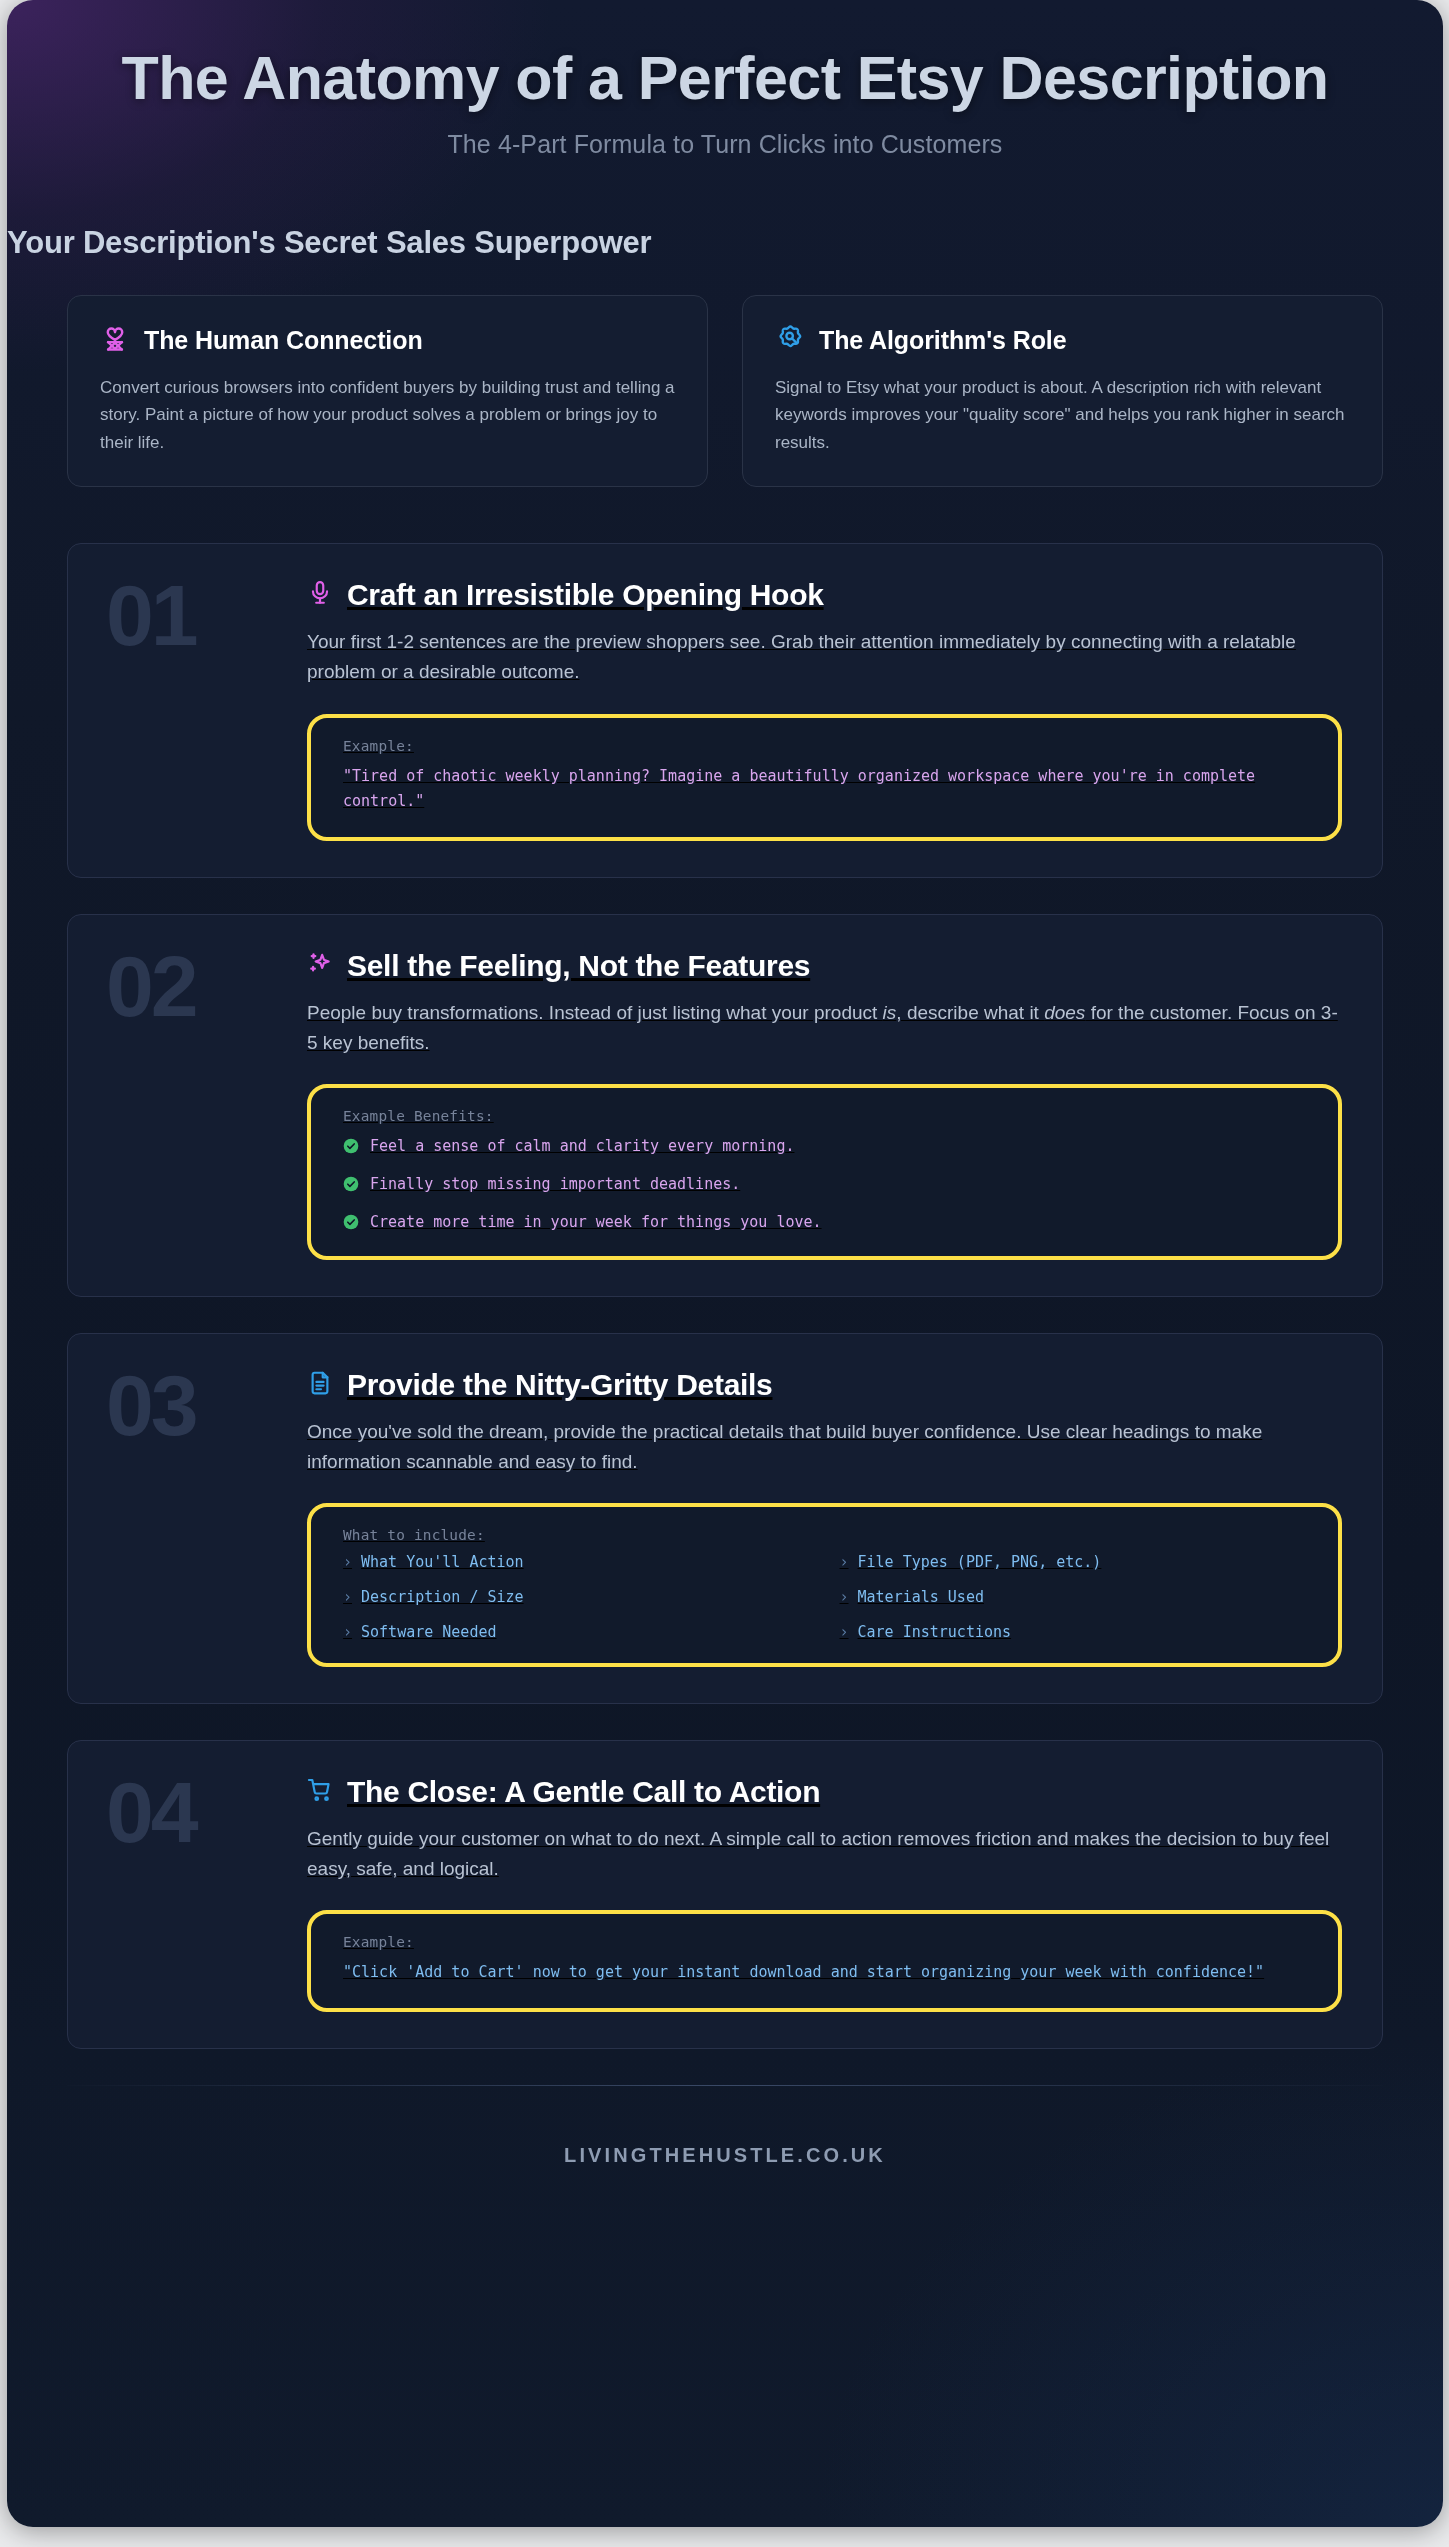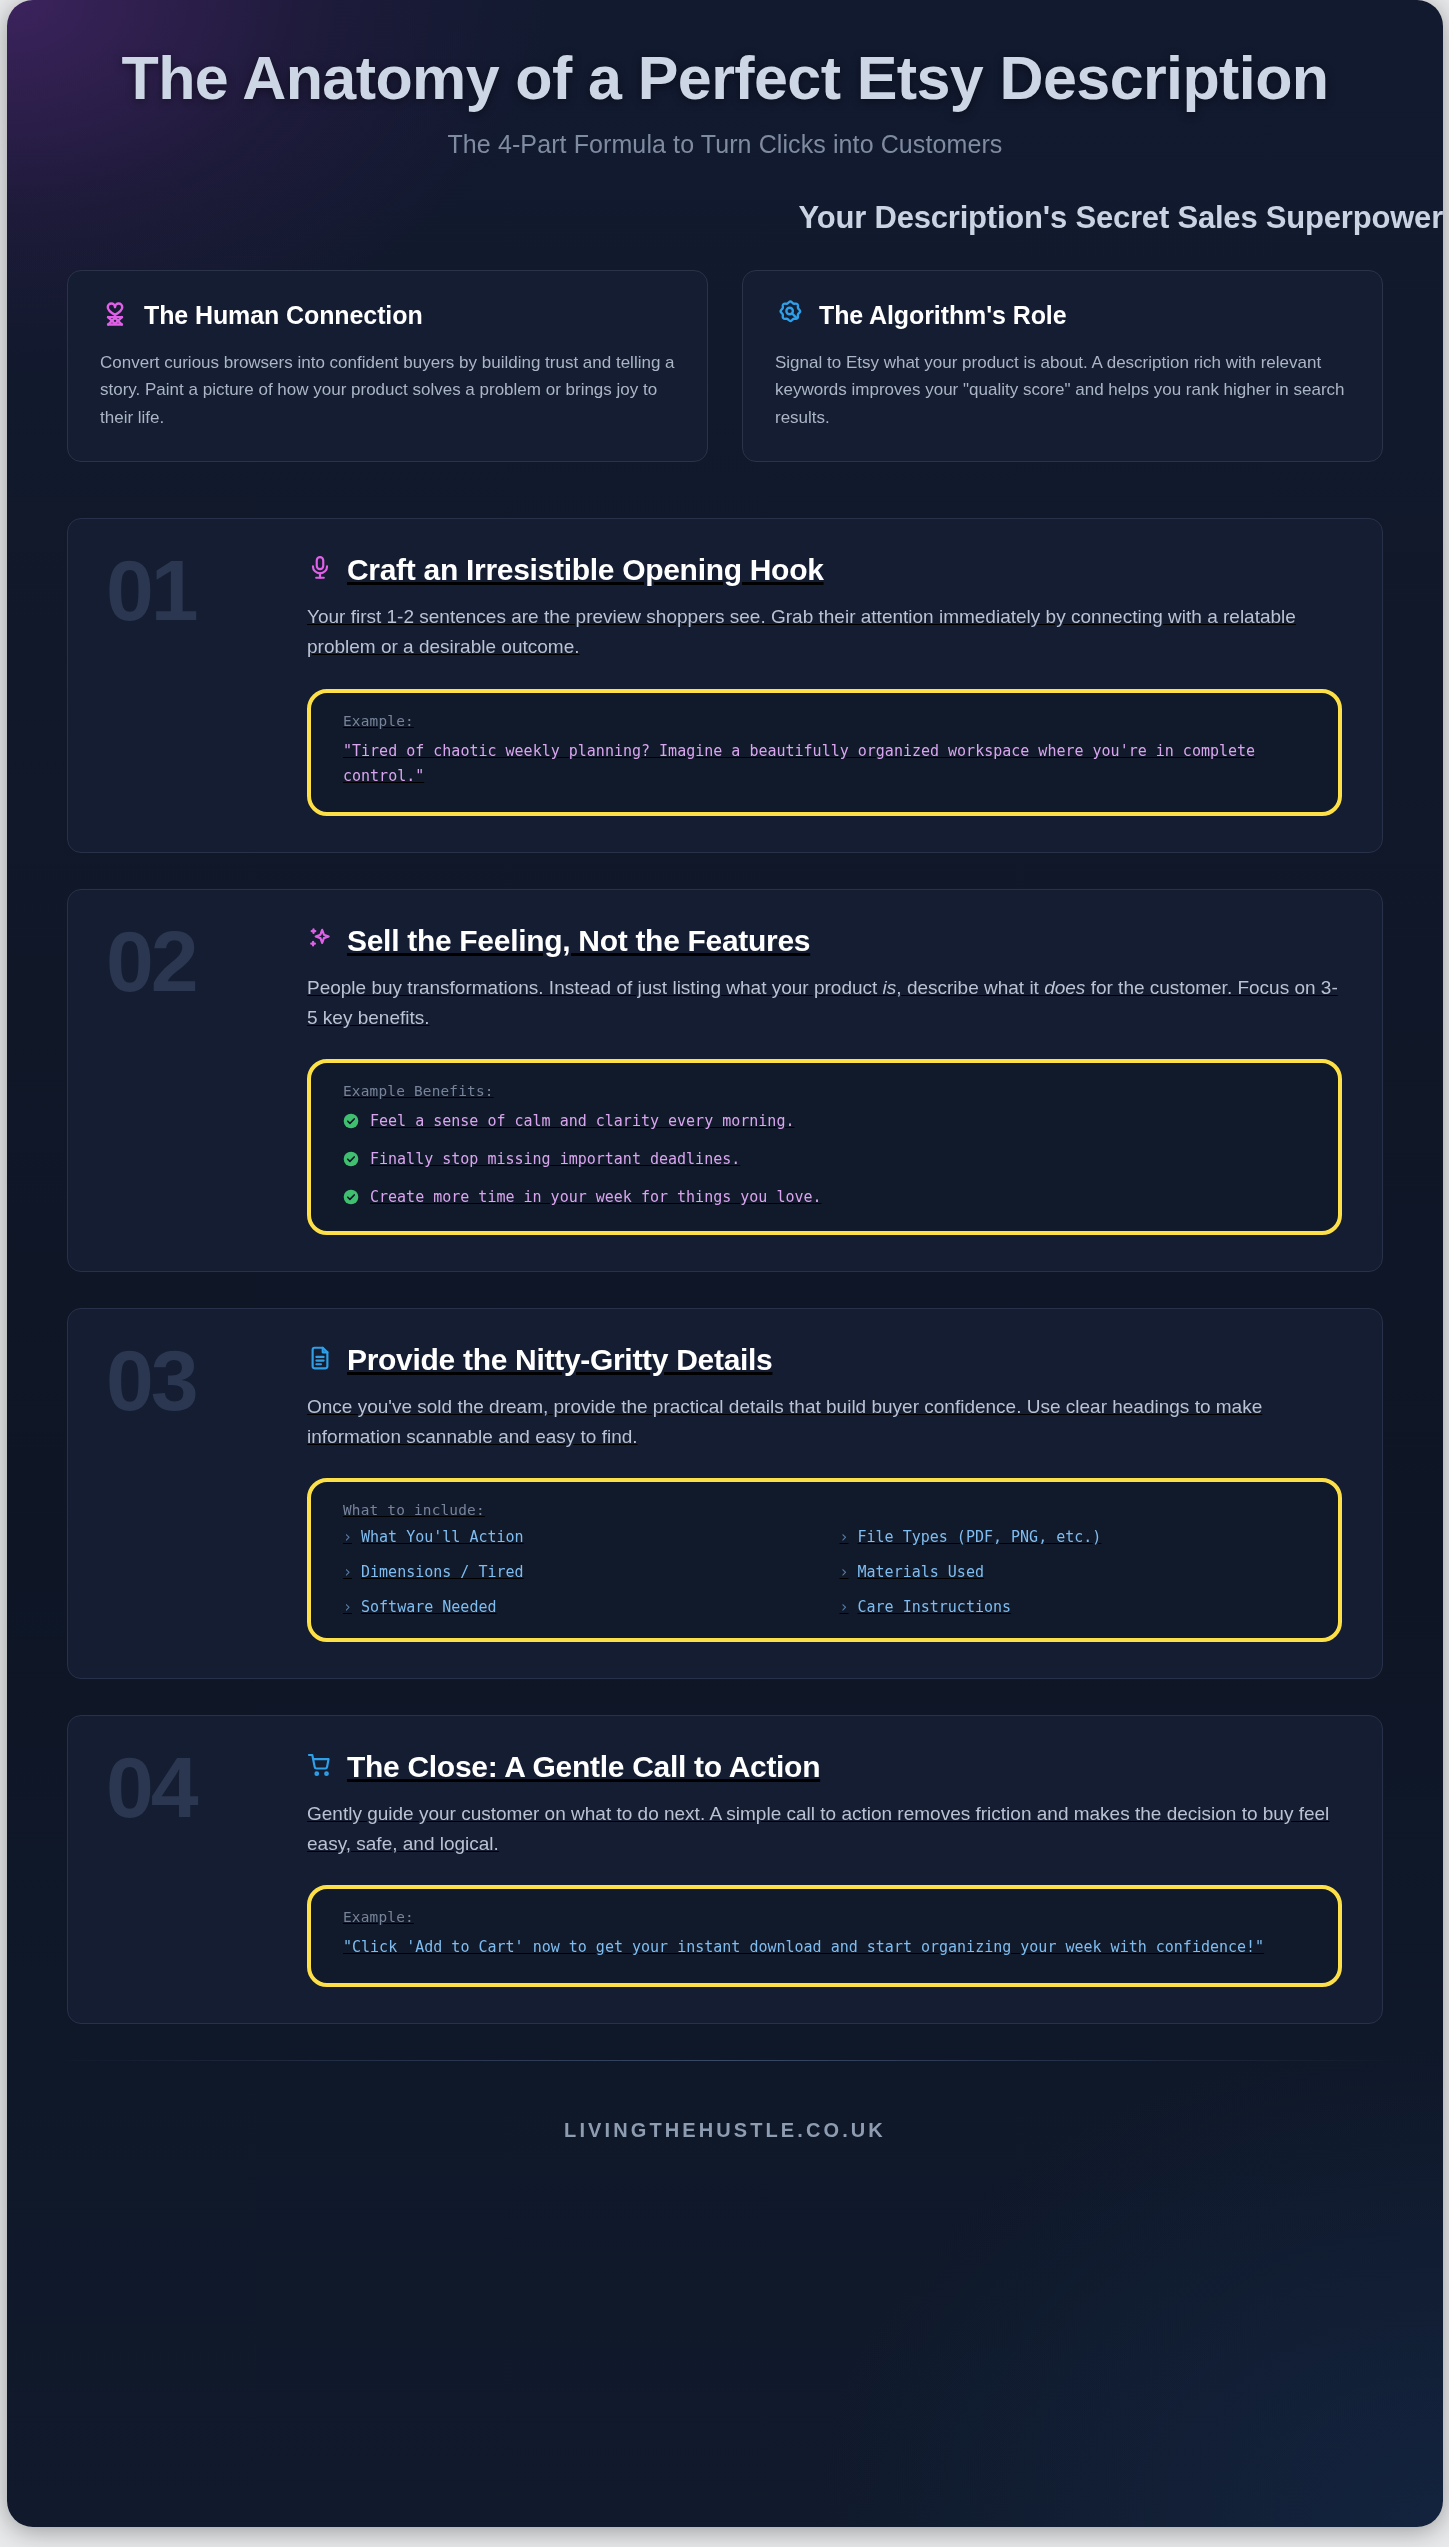--- a/index.html
+++ b/index.html
@@ -48,22 +48,22 @@
   .hero-sub {
     margin-top: 18px;
     font-size: 25px;
     font-weight: 400;
     color: #7f8ba1;
     letter-spacing: 0.1px;
   }
 
   
   .sec-head {
-    margin-top: 31px;
-    text-align: right;
+    margin-top: 56px;
+    text-align: left;
     font-size: 31px;
     font-weight: 700;
     color: #c9d3e2;
     letter-spacing: -0.2px;
   }
 
   
   .card-row {
     display: flex;
     gap: 34px;
@@ -365,21 +365,21 @@
                 <div class="incl-item">
                   <span class="chev">›</span>
                   <span>What You'll Action</span>
                 </div>
                 <div class="incl-item">
                   <span class="chev">›</span>
                   <span>File Types (PDF, PNG, etc.)</span>
                 </div>
                 <div class="incl-item">
                   <span class="chev">›</span>
-                  <span>Dimensions / Tired</span>
+                  <span>Description / Size</span>
                 </div>
                 <div class="incl-item">
                   <span class="chev">›</span>
                   <span>Materials Used</span>
                 </div>
                 <div class="incl-item">
                   <span class="chev">›</span>
                   <span>Software Needed</span>
                 </div>
                 <div class="incl-item">

